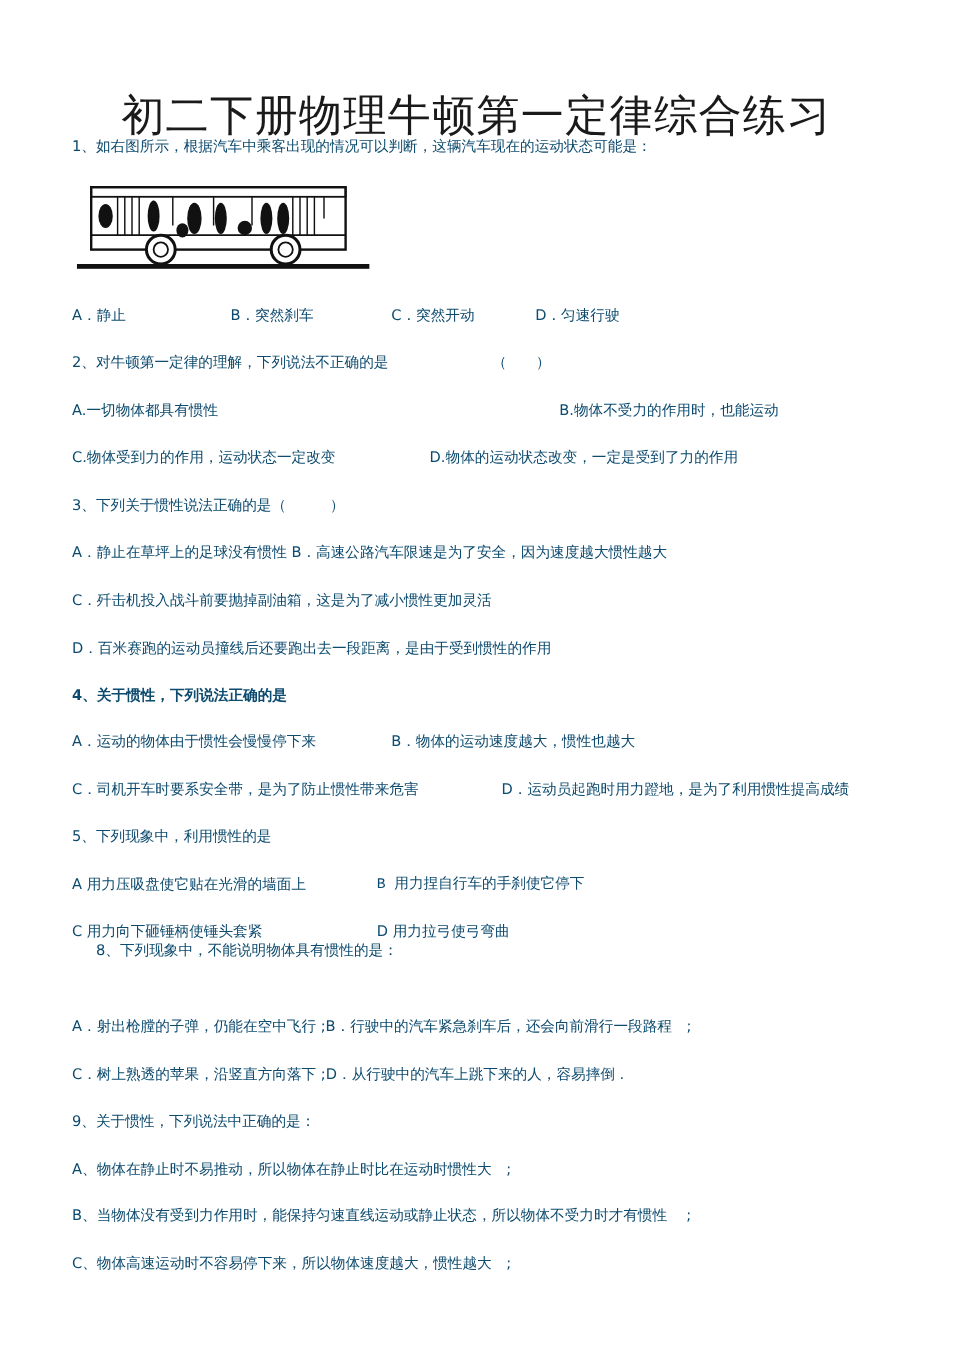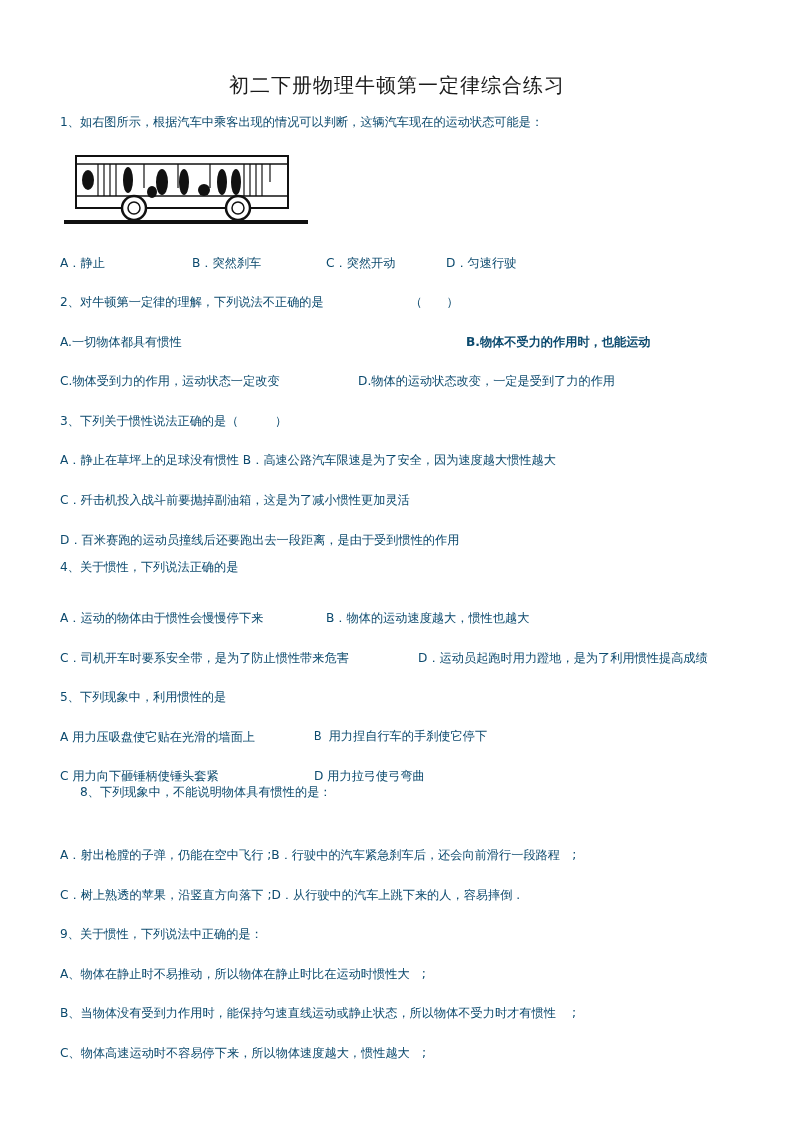--- a/index.html
+++ b/index.html
@@ -1,19 +1,19 @@
 <!DOCTYPE html>
 <html><head>
 <meta charset="utf-8">
 <style>
   html, body { margin:0; padding:0; background:#ffffff; }
   body { width:794px; height:1123px; position:relative; overflow:hidden;
          font-family:"DejaVu Sans","Liberation Sans",sans-serif; color:#111; }
   .title { position:absolute; left:0; width:794px; top:72px; text-align:center;
-           font-size:20px; letter-spacing:1px; color:#1a1a1a; }
+           font-size:36px; letter-spacing:1px; color:#1a1a1a; }
   .line { position:absolute; font-size:12.2px; white-space:nowrap; color:#0c4a6e; line-height:16px; }
   .bus { position:absolute; left:64px; top:152px; width:244px; height:74px; }
 </style>
 </head>
 <body>
 
 <div class="title">初二下册物理牛顿第一定律综合练习</div>
 
 <div class="line" style="left:60px;top:114px;">1、如右图所示，根据汽车中乘客出现的情况可以判断，这辆汽车现在的运动状态可能是：</div>
 <div class="bus">
@@ -53,30 +53,30 @@
   </svg>
 </div>
 <div class="line" style="left:60px;top:255px;">A．静止</div>
 <div class="line" style="left:192px;top:255px;">B．突然刹车</div>
 <div class="line" style="left:326px;top:255px;">C．突然开动</div>
 <div class="line" style="left:446px;top:255px;">D．匀速行驶</div>
 
 <div class="line" style="left:60px;top:294px;">2、对牛顿第一定律的理解，下列说法不正确的是</div>
 <div class="line" style="left:410px;top:294px;">（　　）</div>
 <div class="line" style="left:60px;top:334px;">A.一切物体都具有惯性</div>
-<div class="line" style="left:466px;top:334px;font-weight:bold;">B.物体不受力的作用时，也能运动</div>
+<div class="line" style="left:466px;top:334px;">B.物体不受力的作用时，也能运动</div>
 <div class="line" style="left:60px;top:373px;">C.物体受到力的作用，运动状态一定改变</div>
 <div class="line" style="left:358px;top:373px;">D.物体的运动状态改变，一定是受到了力的作用</div>
 
 <div class="line" style="left:60px;top:413px;">3、下列关于惯性说法正确的是（　　　）</div>
 <div class="line" style="left:60px;top:452px;">A．静止在草坪上的足球没有惯性 B．高速公路汽车限速是为了安全，因为速度越大惯性越大</div>
 <div class="line" style="left:60px;top:492px;">C．歼击机投入战斗前要抛掉副油箱，这是为了减小惯性更加灵活</div>
 <div class="line" style="left:60px;top:532px;">D．百米赛跑的运动员撞线后还要跑出去一段距离，是由于受到惯性的作用</div>
 
-<div class="line" style="left:60px;top:559px;">4、关于惯性，下列说法正确的是</div>
+<div class="line" style="left:60px;top:571px;font-weight:bold;">4、关于惯性，下列说法正确的是</div>
 <div class="line" style="left:60px;top:610px;">A．运动的物体由于惯性会慢慢停下来</div>
 <div class="line" style="left:326px;top:610px;">B．物体的运动速度越大，惯性也越大</div>
 <div class="line" style="left:60px;top:650px;">C．司机开车时要系安全带，是为了防止惯性带来危害</div>
 <div class="line" style="left:418px;top:650px;">D．运动员起跑时用力蹬地，是为了利用惯性提高成绩</div>
 
 <div class="line" style="left:60px;top:689px;">5、下列现象中，利用惯性的是</div>
 <div class="line" style="left:60px;top:729px;">A 用力压吸盘使它贴在光滑的墙面上</div>
 <div class="line" style="left:314px;top:729px;font-family:Liberation Mono, monospace;">B 用力捏自行车的手刹使它停下</div>
 <div class="line" style="left:60px;top:768px;">C 用力向下砸锤柄使锤头套紧</div>
 <div class="line" style="left:314px;top:768px;">D 用力拉弓使弓弯曲</div>

